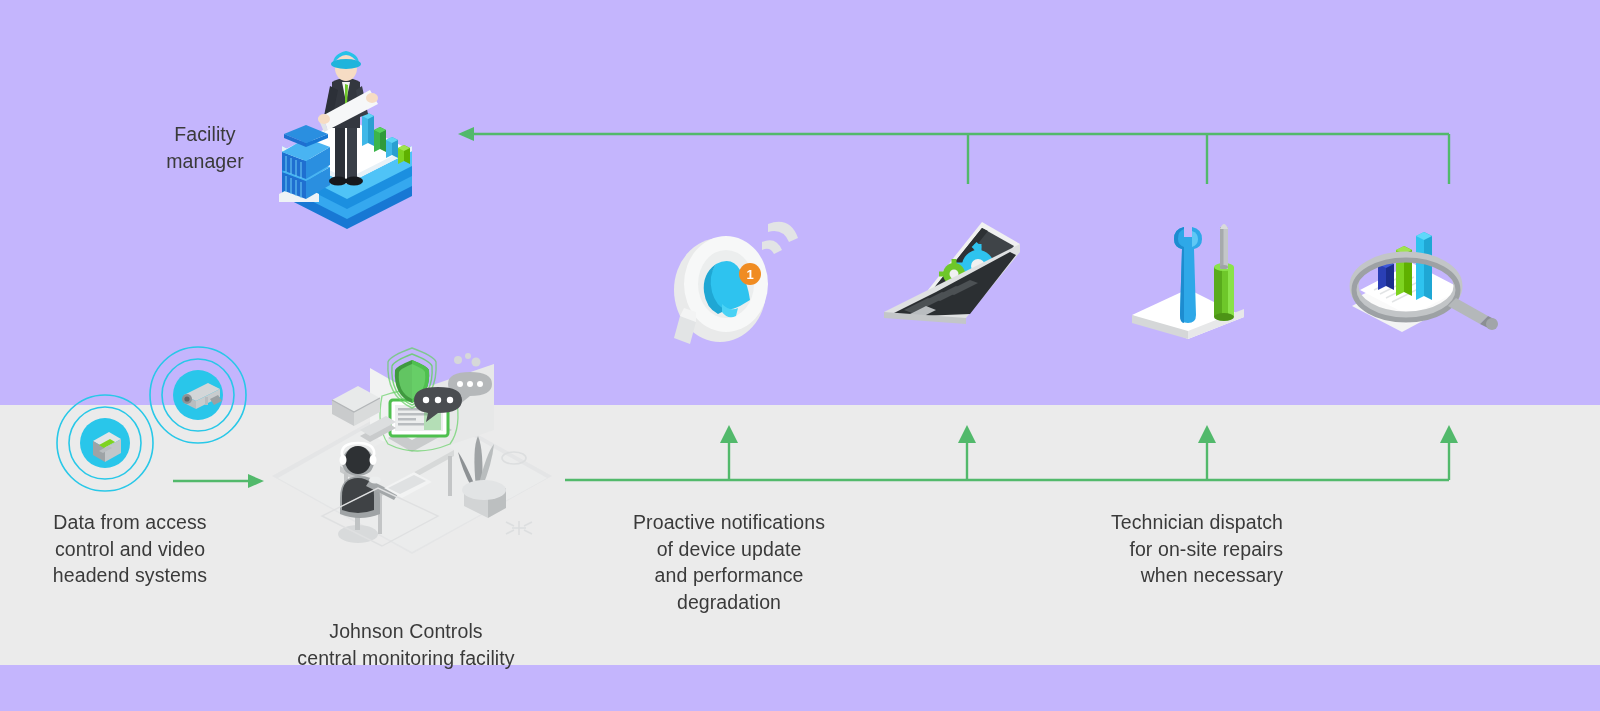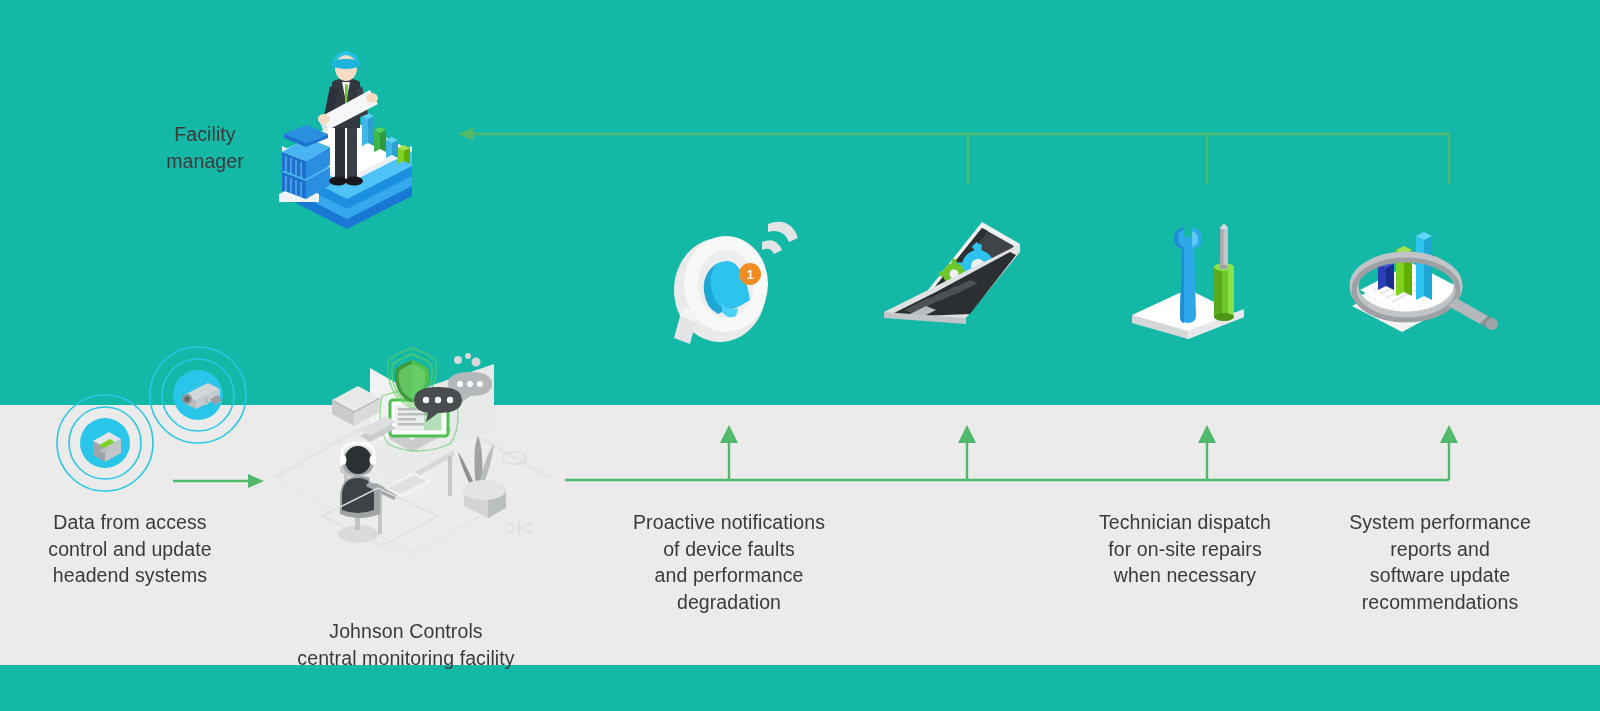--- a/index.html
+++ b/index.html
@@ -1,18 +1,18 @@
 <!DOCTYPE html>
 <html><head>
 <meta charset="utf-8">
 <style>
   * { margin:0; padding:0; box-sizing:border-box; }
   html,body { width:1600px; height:711px; background:#ffffff;
     font-family:"Liberation Sans","DejaVu Sans",sans-serif; }
-  #stage { position:relative; width:1600px; height:711px; overflow:hidden; background:#14b8a6; }
+  #stage { position:relative; width:1600px; height:711px; overflow:hidden; background:#c4b5fd; }
 
   .band { position:absolute; left:0; width:1600px; background:#ebebeb; }
 
   .lbl { position:absolute; text-align:center; color:#3a3a3a;
          font-size:19.5px; line-height:1.36; white-space:pre-line; letter-spacing:.1px; }
 
   .flowsvg { position:absolute; left:0; top:0; width:1600px; height:711px; pointer-events:none; }
 
   .art { position:absolute; }
   .art svg { display:block; overflow:visible; }
@@ -155,21 +155,21 @@
         <polygon points="38,48 54,39 66,46 50,55" fill="#e2e5e7"></polygon>
         <polygon points="38,48 38,62 50,69 50,55" fill="#9ea3a6"></polygon>
         <polygon points="50,55 50,69 66,60 66,46" fill="#c2c6c9"></polygon>
         <polygon points="44,52 55,46 60,49 49,55" fill="#7ed321"></polygon>
         <polygon points="44,58 53,53 57,55 48,60" fill="#b9bdc0"></polygon>
       </g>
     </svg>
   </div>
 
   <div class="lbl" style="left:20px;top:509px;width:220px;">Data from access
-control and update
+control and video
 headend systems</div>
 
   <div class="art" style="left:262px;top:338px;width:300px;height:230px;">
     <svg viewBox="0 0 300 230" width="300" height="230">
 
       <polygon points="150,60 290,138 150,216 10,138" fill="#e4e5e6"></polygon>
       <polygon points="150,64 285,140 150,214 16,140" fill="#ebecec"></polygon>
 
       <polygon points="108,30 150,54 150,120 108,96" fill="#f1f2f2"></polygon>
       <polygon points="150,54 232,26 232,92 150,120" fill="#e7e8e8"></polygon>
@@ -284,21 +284,21 @@
       <circle cx="100" cy="62" r="11" fill="#f08c22"></circle>
       <text x="100" y="67" text-anchor="middle" font-family="Liberation Sans, sans-serif" font-size="13" fill="#ffffff" font-weight="bold">1</text>
       <g fill="#e2e4e5">
         <path d="M112,30 q14,-6 20,8 l-8,4 q-4,-8 -12,-4 Z"></path>
         <path d="M118,12 q22,-8 30,14 l-9,4 q-6,-14 -21,-10 Z"></path>
       </g>
     </svg>
   </div>
 
   <div class="lbl" style="left:609px;top:509px;width:240px;">Proactive notifications
-of device faults
+of device update
 and performance
 degradation</div>
 
   <div class="art" style="left:870px;top:218px;width:160px;height:120px;">
     <svg viewBox="0 0 160 120" width="160" height="120">
       <polygon points="58,72 112,4 150,26 96,94" fill="#f0f1f1"></polygon>
       <polygon points="64,70 112,10 144,28 96,88" fill="#3f4448"></polygon>
       <polygon points="64,70 112,10 118,13 70,73" fill="#2d3134"></polygon>
       <g>
         <g transform="translate(108,48)">
@@ -358,21 +358,21 @@
         <ellipse cx="106" cy="62" rx="10" ry="4" fill="#8ae34a"></ellipse>
         <ellipse cx="106" cy="112" rx="10" ry="4" fill="#4d9416"></ellipse>
         <rect x="102" y="22" width="8" height="42" fill="#c3c6c8"></rect>
         <rect x="102" y="22" width="3.5" height="42" fill="#a6aaac"></rect>
         <path d="M102,24 q4,-10 8,0 Z" fill="#d8dadb"></path>
         <ellipse cx="106" cy="62" rx="4" ry="2" fill="#9fa3a5"></ellipse>
       </g>
     </svg>
   </div>
 
-  <div class="lbl" style="left:1087px;top:509px;width:196px;">Technician dispatch
+  <div class="lbl" style="left:1087px;top:509px;width:196px;text-align:right;">Technician dispatch
 for on-site repairs
 when necessary</div>
 
   <div class="art" style="left:1330px;top:218px;width:175px;height:120px;">
     <svg viewBox="0 0 175 120" width="175" height="120">
       <g>
         <polygon points="22,88 78,58 128,84 72,114" fill="#f3f4f4"></polygon>
         <polygon points="26,80 80,52 130,78 76,106" fill="#fafafa"></polygon>
         <polygon points="30,72 82,45 132,71 80,98" fill="#ffffff"></polygon>
         <g stroke="#e2e4e5" stroke-width="1.4">
@@ -396,18 +396,14 @@
       <g>
         <ellipse cx="76" cy="68" rx="52" ry="30" fill="none" stroke="#c2c5c7" stroke-width="9"></ellipse>
         <ellipse cx="76" cy="72" rx="52" ry="30" fill="none" stroke="#9da1a4" stroke-width="5"></ellipse>
         <polygon points="118,88 150,106 158,98 126,80" fill="#b4b8ba"></polygon>
         <polygon points="150,106 158,98 166,102 158,110" fill="#8b8f92"></polygon>
         <ellipse cx="162" cy="106" rx="6" ry="6" fill="#a1a5a8"></ellipse>
       </g>
     </svg>
   </div>
 
-  <div class="lbl" style="left:1320px;top:509px;width:240px;">System performance
-reports and
-software update
-recommendations</div>
 
 </div>
 
 </body></html>

